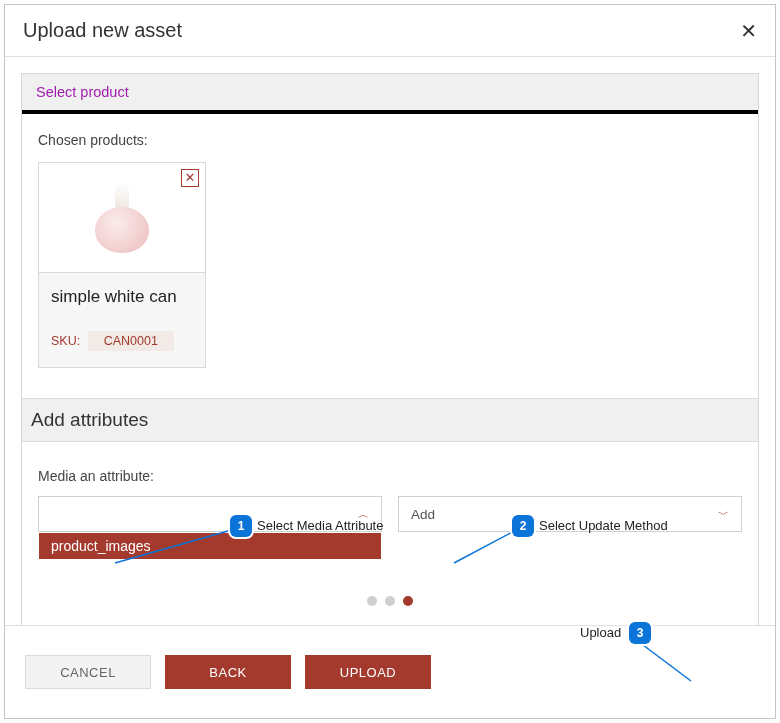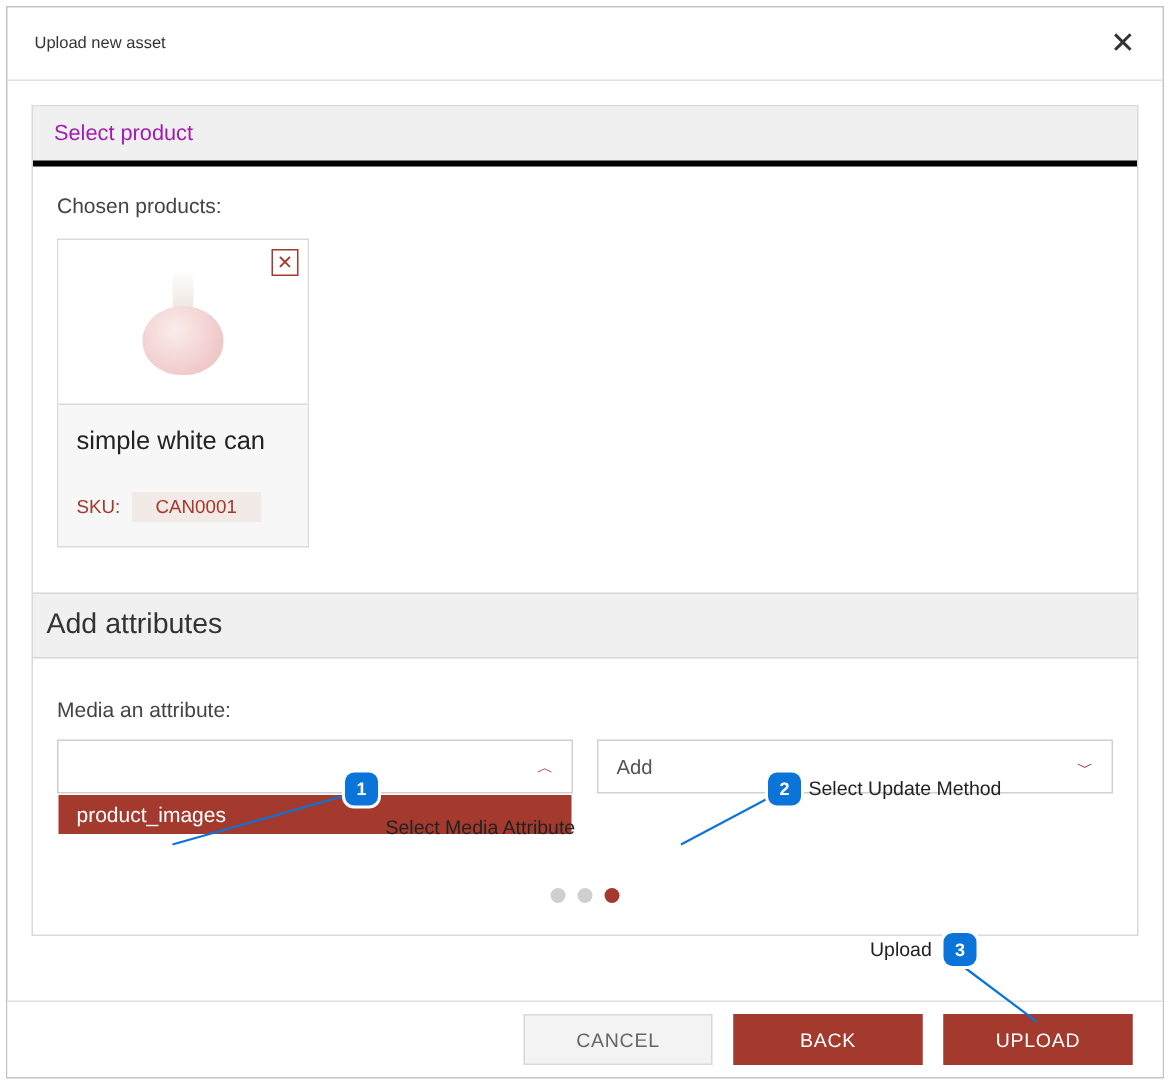--- a/index.html
+++ b/index.html
@@ -20,21 +20,21 @@
     height: 715px;
   }
   .dialog-header {
     display: flex;
     justify-content: space-between;
     align-items: center;
     padding: 14px 18px;
     border-bottom: 1px solid #e0e0e0;
   }
   .dialog-title {
-    font-size: 11px;
+    font-size: 20px;
     color: #333;
   }
   .close-x {
     font-size: 20px;
     color: #333;
     cursor: pointer;
     line-height: 1;
   }
   .body-area {
     padding: 16px;
@@ -191,23 +191,23 @@
     display: inline-block;
     width: 10px;
     height: 10px;
     border-radius: 50%;
     background: #cfcfcf;
     margin: 0 2px;
   }
   .dot.active { background: #a33a2d; }
   .footer-row {
     border-top: 1px solid #e0e0e0;
-    padding: 8px 20px;
-    display: flex;
-    justify-content: flex-end;
+    padding: 29px 20px;
+    display: flex;
+    justify-content: flex-start;
     gap: 14px;
     position: absolute;
     left: 0;
     right: 0;
     bottom: 0;
     background: #fff;
   }
   .btn {
     min-width: 126px;
     height: 34px;
@@ -320,21 +320,21 @@
 
   <div class="footer-row">
     <div class="btn btn-secondary">CANCEL</div>
     <div class="btn btn-primary">BACK</div>
     <div class="btn btn-primary">UPLOAD</div>
   </div>
 
   <div class="annot-badge" style="left:225px; top:510px;">
       <span>1</span>
     </div>
-  <span class="annot-label" style="left:252px; top:513px;margin-top:26px;">Select Media Attribute</span>
+  <span class="annot-label" style="left:252px; top:513px;">Select Media Attribute</span>
   <svg class="annot-line" style="left:106px; top:520px;" width="130" height="42">
       <line x1="124" y1="4" x2="4" y2="38" stroke="#0b74d8" stroke-width="1.5"></line>
     </svg>
 
   <div class="annot-badge" style="left:507px; top:510px;">
       <span>2</span>
     </div>
   <span class="annot-label" style="left:534px; top:513px;">Select Update Method</span>
   <svg class="annot-line" style="left:445px; top:520px;" width="72" height="42">
       <line x1="68" y1="4" x2="4" y2="38" stroke="#0b74d8" stroke-width="1.5"></line>

